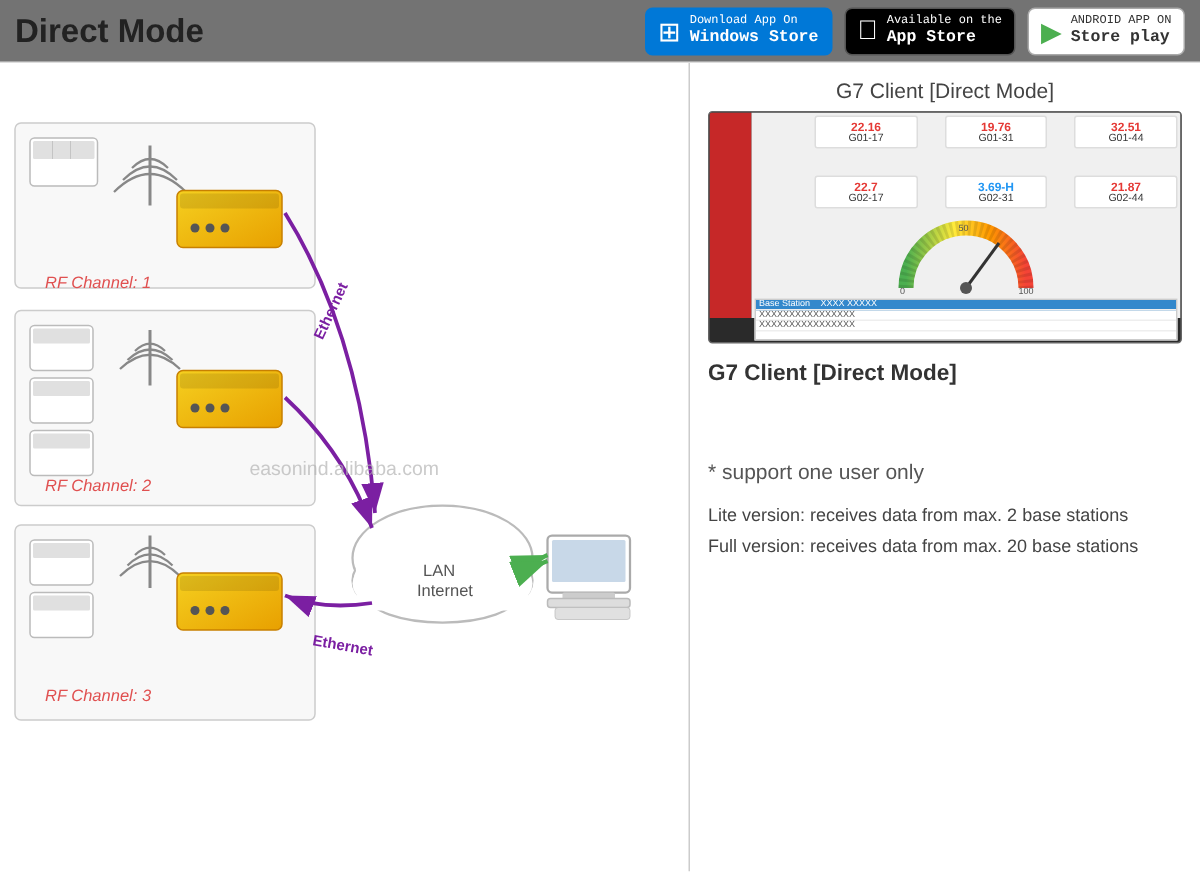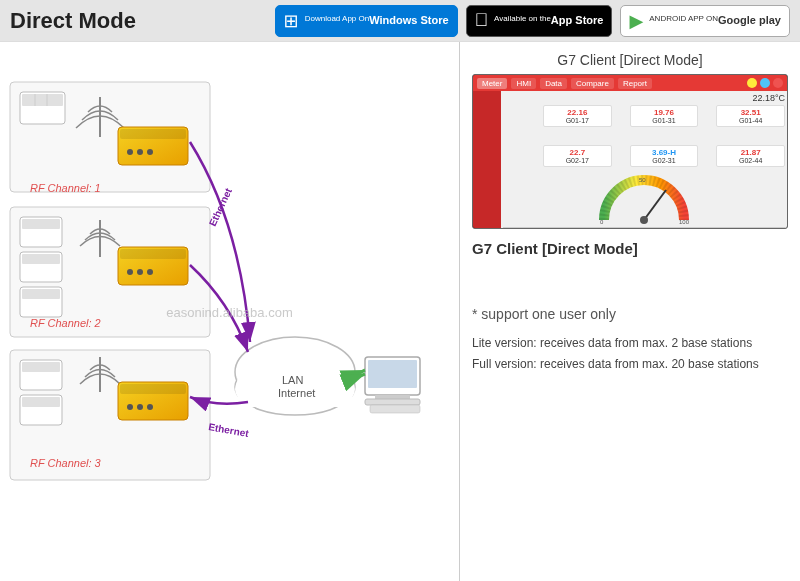--- a/index.html
+++ b/index.html
@@ -11,21 +11,21 @@
       overflow: hidden;
       position: relative;
     }
 
     
     #header {
       display: flex;
       align-items: center;
       padding: 6px 10px;
       border-bottom: 1px solid #ddd;
-      background: #e5e5e5;
+      background: #737373;
       height: 42px;
     }
     #header-title {
       font-size: 22px;
       font-weight: bold;
       color: #222;
       margin-right: auto;
     }
     .store-badge {
       display: flex;
@@ -37,21 +37,21 @@
       height: 32px;
       background: #000;
       color: #fff;
       gap: 6px;
       font-size: 10px;
     }
     .store-badge.windows { background: #0078d7; border-color: #0078d7; }
     .store-badge.apple { background: #000; border-color: #555; }
     .store-badge.google { background: #fff; border-color: #aaa; color: #333; }
     .store-badge-icon { font-size: 18px; }
-    .store-badge-text { display: flex; flex-direction: row; line-height: 1.2; }
+    .store-badge-text { display: flex; flex-direction: column; line-height: 1.2; font-family: Liberation Mono, monospace; }
     .store-badge-text .small { font-size: 8px; }
     .store-badge-text .big { font-size: 11px; font-weight: bold; }
 
     
     #main {
       display: flex;
       height: calc(581px - 42px);
     }
 
     
@@ -218,22 +218,22 @@
     <span class="store-badge-icon"></span>
     <div class="store-badge-text">
       <span class="small">Available on the</span>
       <span class="big">App Store</span>
     </div>
   </div>
 
   <div class="store-badge google">
     <span class="store-badge-icon" style="color:#4CAF50;">▶</span>
     <div class="store-badge-text">
-      <span class="small" style="color:#333;text-align:right;">ANDROID APP ON</span>
-      <span class="big" style="color:#333;">Google play</span>
+      <span class="small" style="color:#333;">ANDROID APP ON</span>
+      <span class="big" style="color:#333;">Store play</span>
     </div>
   </div>
 </div>
 
 <div id="main">
 
   <div id="left-panel">
 
     <svg width="440" height="490" style="position:absolute; top:30px; left:0;">
 
@@ -348,36 +348,23 @@
       <path d="M345,310 L365,302" fill="none" stroke="#4CAF50" stroke-width="3" marker-end="url(#arrowGreen)"></path>
     </svg>
 
     <div id="watermark">easonind.alibaba.com</div>
   </div>
 
   <div id="right-panel">
     <div id="right-title">G7 Client [Direct Mode]</div>
 
     <div id="g7-screenshot">
-      <div class="g7-toolbar">
-        <span class="g7-tab active">Meter</span>
-        <span class="g7-tab">HMI</span>
-        <span class="g7-tab">Data</span>
-        <span class="g7-tab">Compare</span>
-        <span class="g7-tab">Report</span>
-        <div class="g7-icons">
-          <div class="g7-icon-dot" style="background:#ffeb3b;"></div>
-          <div class="g7-icon-dot" style="background:#4fc3f7;"></div>
-          <div class="g7-icon-dot" style="background:#ef5350;"></div>
-        </div>
-      </div>
       <div class="g7-body">
         <div class="g7-sidebar"></div>
         <div class="g7-content">
-          <div class="g7-temp">22.18°C</div>
 
           <div class="g7-data-grid">
             <div class="g7-data-cell">
                 <div class="val">22.16</div>
                 <div>G01-17</div>
               </div>
             <div class="g7-data-cell">
                 <div class="val">19.76</div>
                 <div>G01-31</div>
               </div>

